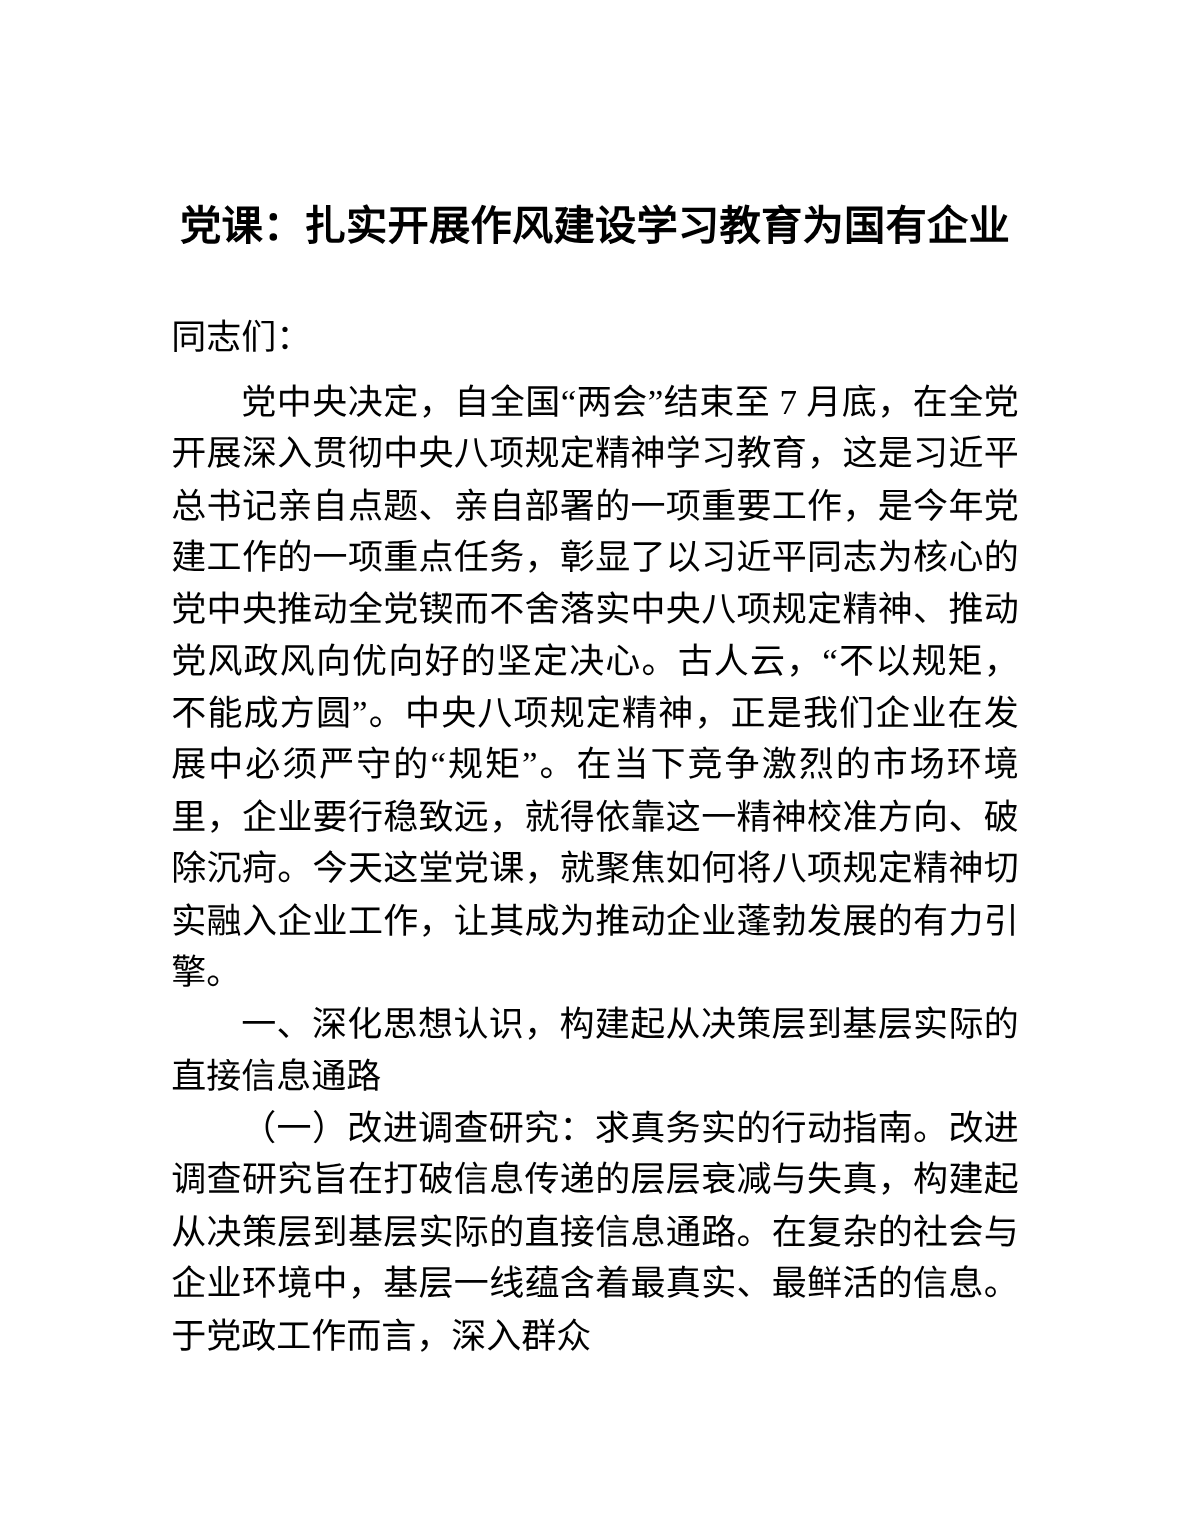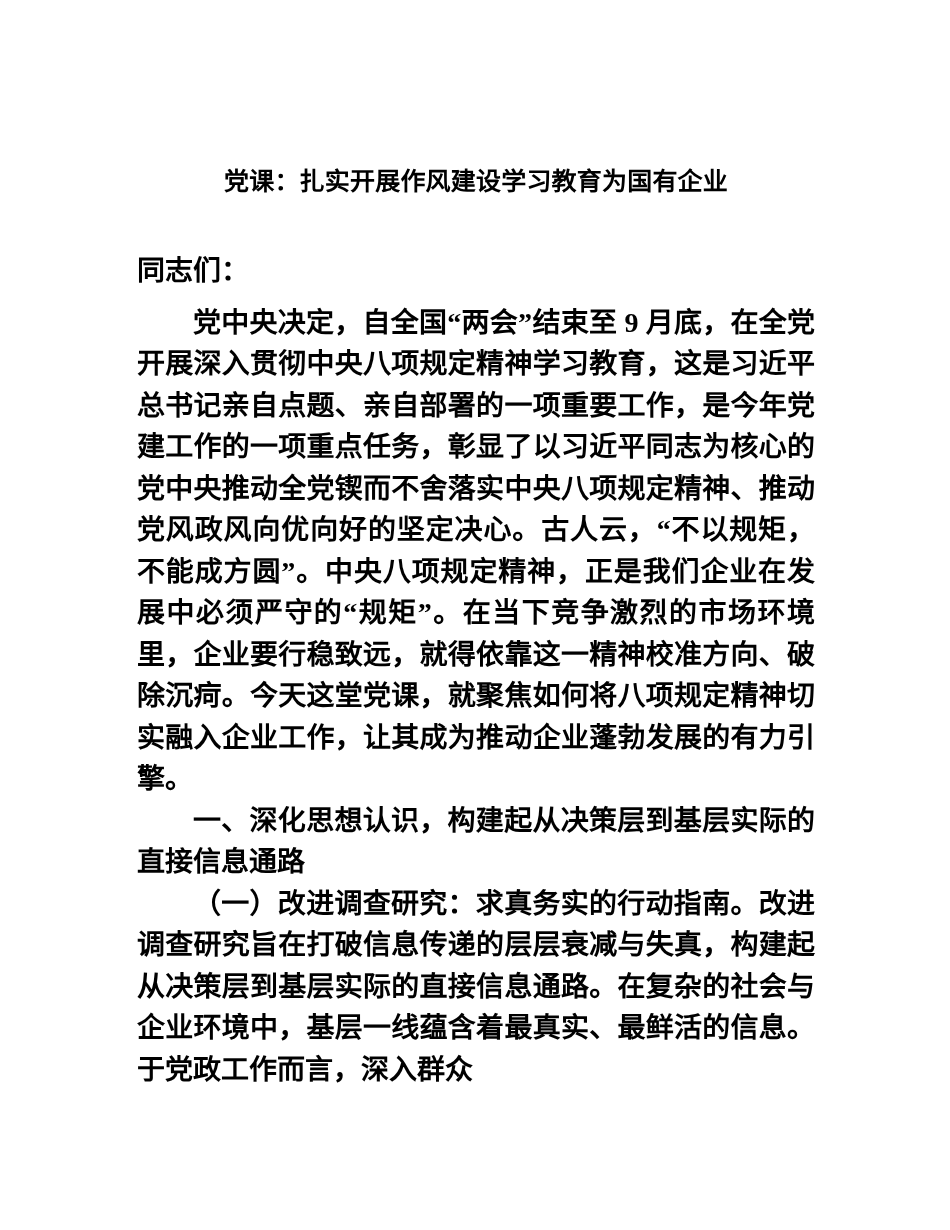--- a/index.html
+++ b/index.html
@@ -31,36 +31,35 @@
     top: 0;
     width: 678px;
   }
 
   
   .doc-title {
     margin: 0;
     padding-top: 158px;
     font-family: "Liberation Sans", "DejaVu Sans", sans-serif;
     font-weight: bold;
-    font-size: 25px;
+    font-size: 33px;
     line-height: 46px;
     text-align: center;
     letter-spacing: 0.2px;
     color: #000000;
     word-break: break-all;
   }
   .doc-title .tline {
     display: block;
   }
 
   
   .body-block {
     margin: 0;
     padding-top: 46px;
-    font-weight: bold;
   }
 
   .para {
     margin: 0;
     font-family: "Liberation Serif", "DejaVu Serif", serif;
     font-size: 28px;
     line-height: 41.5px;
     text-align: justify;
     text-justify: inter-ideograph;
     word-break: break-all;
@@ -96,21 +95,21 @@
     <h1 class="doc-title">
       <span class="tline">党课：扎实开展作风建设学习教育为国有企业</span>
     </h1>
 
     <div class="body-block">
 
       <p class="para salutation">同志们：</p>
 
       <div class="gap-after-salutation"></div>
 
-      <p class="para indent2">党中央决定，自全国“两会”结束至 9 月底，在全党开展深入贯彻中央八项规定精神学习教育，这是习近平总书记亲自点题、亲自部署的一项重要工作，是今年党建工作的一项重点任务，彰显了以习近平同志为核心的党中央推动全党锲而不舍落实中央八项规定精神、推动党风政风向优向好的坚定决心。古人云，“不以规矩，不能成方圆”。中央八项规定精神，正是我们企业在发展中必须严守的“规矩”。在当下竞争激烈的市场环境里，企业要行稳致远，就得依靠这一精神校准方向、破除沉疴。今天这堂党课，就聚焦如何将八项规定精神切实融入企业工作，让其成为推动企业蓬勃发展的有力引擎。</p>
+      <p class="para indent2">党中央决定，自全国“两会”结束至 7 月底，在全党开展深入贯彻中央八项规定精神学习教育，这是习近平总书记亲自点题、亲自部署的一项重要工作，是今年党建工作的一项重点任务，彰显了以习近平同志为核心的党中央推动全党锲而不舍落实中央八项规定精神、推动党风政风向优向好的坚定决心。古人云，“不以规矩，不能成方圆”。中央八项规定精神，正是我们企业在发展中必须严守的“规矩”。在当下竞争激烈的市场环境里，企业要行稳致远，就得依靠这一精神校准方向、破除沉疴。今天这堂党课，就聚焦如何将八项规定精神切实融入企业工作，让其成为推动企业蓬勃发展的有力引擎。</p>
 
       <p class="para heading-para">一、深化思想认识，构建起从决策层到基层实际的直接信息通路</p>
 
       <p class="para indent2">（一）改进调查研究：求真务实的行动指南。改进调查研究旨在打破信息传递的层层衰减与失真，构建起从决策层到基层实际的直接信息通路。在复杂的社会与企业环境中，基层一线蕴含着最真实、最鲜活的信息。于党政工作而言，深入群众</p>
 
     </div>
   </div>
 </div>
 
 </body></html>

